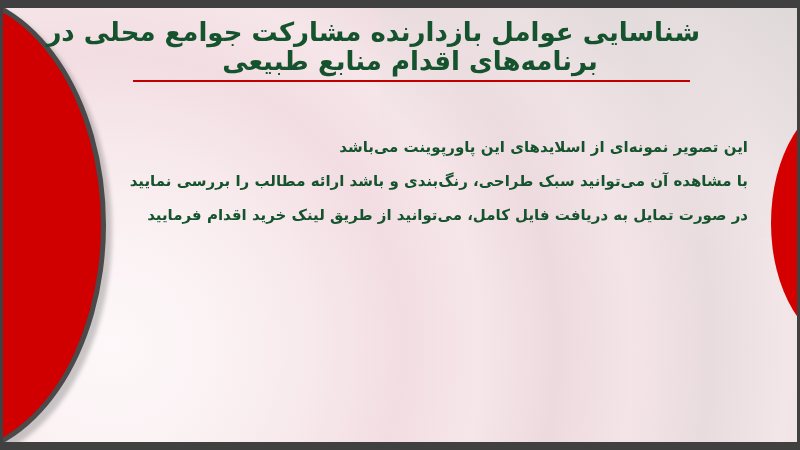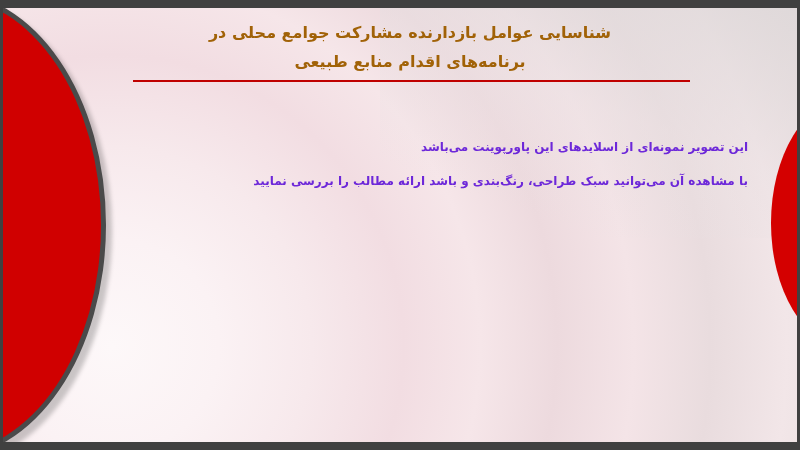--- a/index.html
+++ b/index.html
@@ -135,23 +135,23 @@
   
   #title-block {
     position: absolute;
     left: 120px;
     top: 10px;
     width: 580px;
     text-align: center;
     direction: rtl;
   }
   .title-line {
-    color: #a16207;
+    color: #14532d;
     font-weight: bold;
-    font-size: 16px;
+    font-size: 26px;
     line-height: 29px;
     letter-spacing: 0px;
     white-space: nowrap;
   }
   #title-rule {
     position: absolute;
     left: 133px;
     top: 72px;
     width: 557px;
     height: 2px;
@@ -161,23 +161,23 @@
   
   #body-block {
     position: absolute;
     right: 52px;
     top: 122px;
     width: 700px;
     direction: rtl;
     text-align: right;
   }
   .body-line {
-    color: #6d28d9;
+    color: #14532d;
     font-weight: bold;
-    font-size: 12px;
+    font-size: 15px;
     line-height: 34px;
     white-space: nowrap;
   }
 
   
   .frame-top {
     position: absolute; left: 0; top: 0; width: 800px; height: 8px;
     background: #404040;
   }
   .frame-bottom {
@@ -218,20 +218,21 @@
 
     <div id="title-block">
       <div class="title-line">شناسایی عوامل بازدارنده مشارکت جوامع محلی در</div>
       <div class="title-line">برنامه‌های اقدام منابع طبیعی</div>
     </div>
     <div id="title-rule"></div>
 
     <div id="body-block">
       <div class="body-line">این تصویر نمونه‌ای از اسلایدهای این پاورپوینت می‌باشد</div>
       <div class="body-line">با مشاهده آن می‌توانید سبک طراحی، رنگ‌بندی و باشد ارائه مطالب را بررسی نمایید</div>
+      <div class="body-line">در صورت تمایل به دریافت فایل کامل، می‌توانید از طریق لینک خرید اقدام فرمایید</div>
     </div>
 
   </div>
 
   <div class="frame-top"></div>
   <div class="frame-bottom"></div>
   <div class="frame-left"></div>
   <div class="frame-right"></div>
 
 </div>

